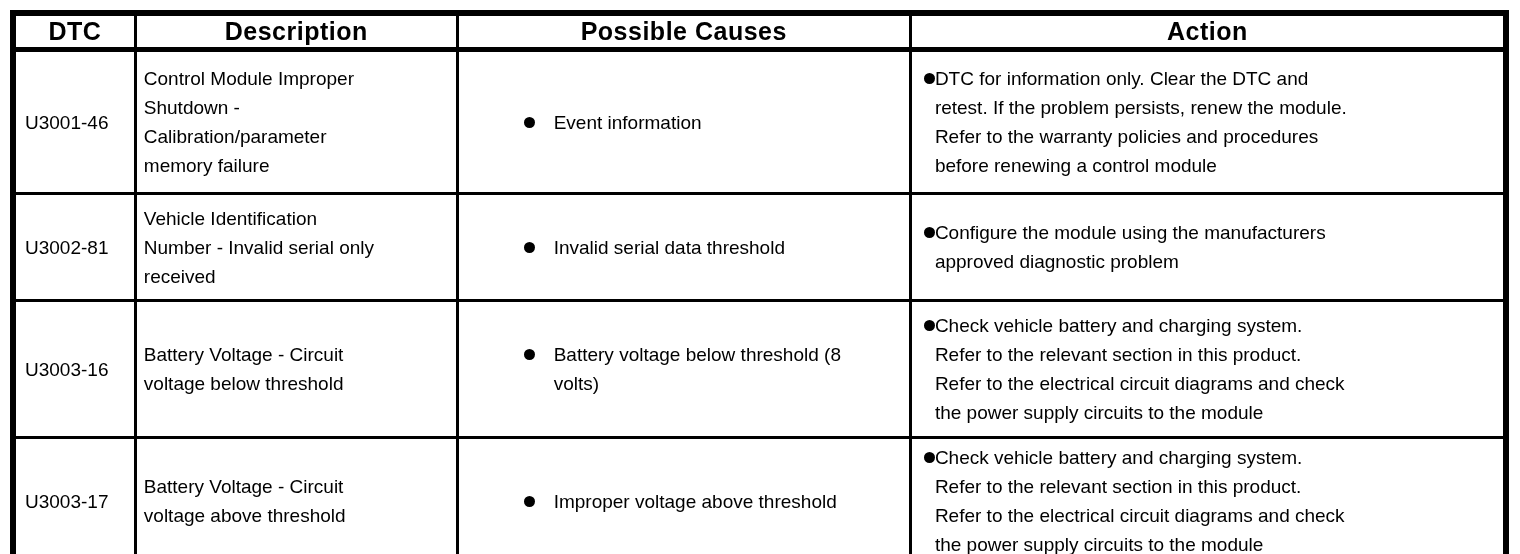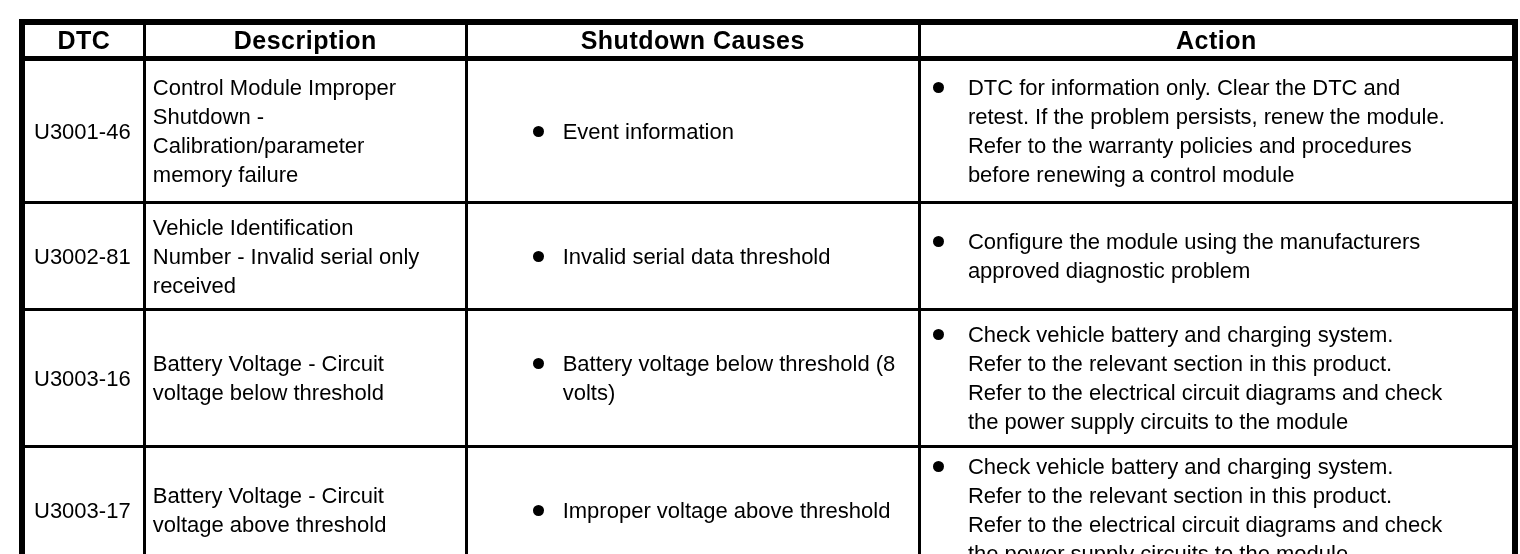--- a/index.html
+++ b/index.html
@@ -9,21 +9,21 @@
     width: 1520px;
     height: 554px;
     font-family: "Liberation Sans", sans-serif;
     color: #000000;
     -webkit-font-smoothing: antialiased;
   }
   .page {
     width: 1520px;
     height: 528px;
     box-sizing: border-box;
-    padding: 19px;
+    padding: 10px;
   }
   table.dtc-table {
     border-collapse: collapse;
     table-layout: fixed;
     width: 1499px;
     border: 6px solid #000;
   }
   col.c-dtc    { width: 122px; }
   col.c-desc   { width: 321px; }
   col.c-causes { width: 452px; }
@@ -35,21 +35,21 @@
     font-size: 25px;
     font-weight: bold;
     letter-spacing: 0.5px;
     text-align: center;
     height: 31px;
     padding: 0;
     background: #fff;
   }
   td {
     border: 3px solid #000;
-    font-size: 22px;
+    font-size: 19px;
     line-height: 29px;
     vertical-align: middle;
     padding: 4px 0;
     background: #fff;
   }
   tr.r1 td { height: 132px; }
   tr.r2 td { height: 96px; }
   tr.r3 td { height: 126px; }
   tr.r4 td { height: 115px; }
 
@@ -72,38 +72,38 @@
 
   .bullet {
     flex: 0 0 auto;
     width: 11px;
     height: 11px;
     border-radius: 50%;
     background: #000;
     margin-top: 9px;
   }
   td.causes-cell .bullet-text { margin-left: 19px; }
-  td.action-cell .bullet-text { margin-left: 24px; }
+  td.action-cell .bullet-text { }
 </style>
 </head>
 <body>
 
 <div class="page">
   <table class="dtc-table">
     <colgroup>
       <col class="c-dtc">
         <col class="c-desc">
         <col class="c-causes">
         <col class="c-action">
     </colgroup>
     <thead>
       <tr>
         <th>DTC</th>
         <th>Description</th>
-        <th>Shutdown Causes</th>
+        <th>Possible Causes</th>
         <th>Action</th>
       </tr>
     </thead>
     <tbody>
       <tr class="r1">
         <td class="dtc-cell">U3001-46</td>
         <td class="desc-cell"><span class="pre">Control Module Improper
 Shutdown -
 Calibration/parameter
 memory failure</span></td>

